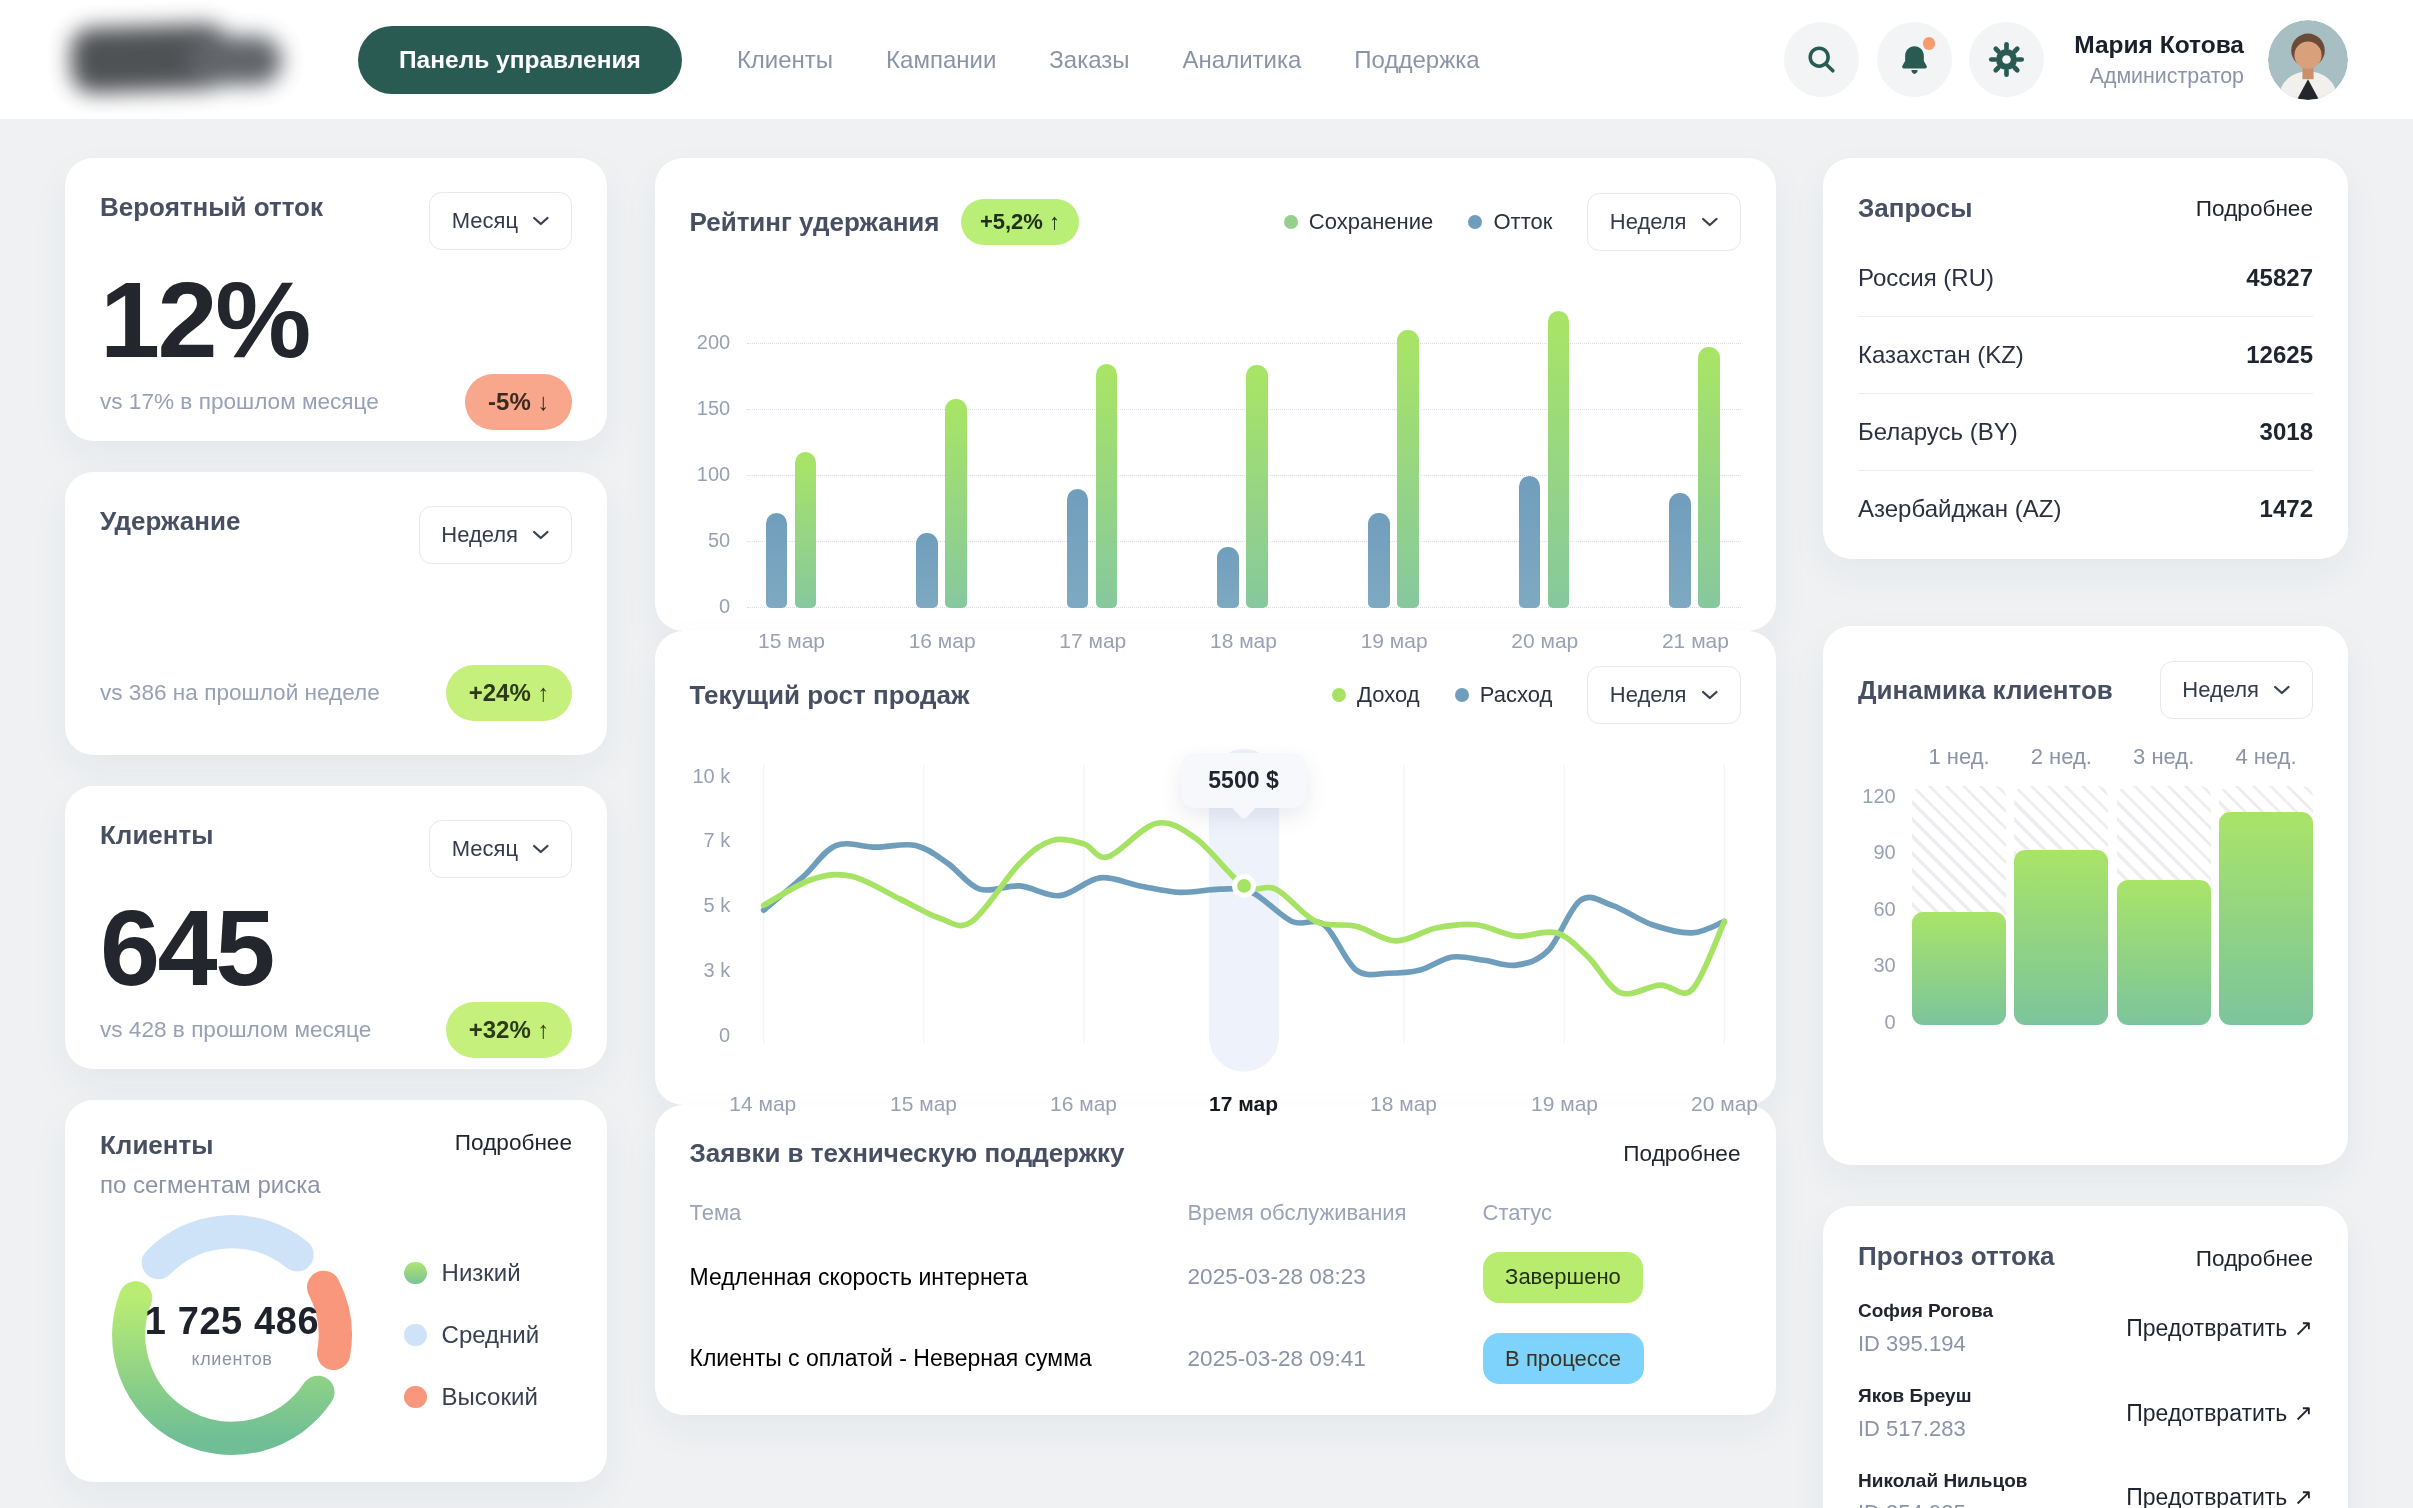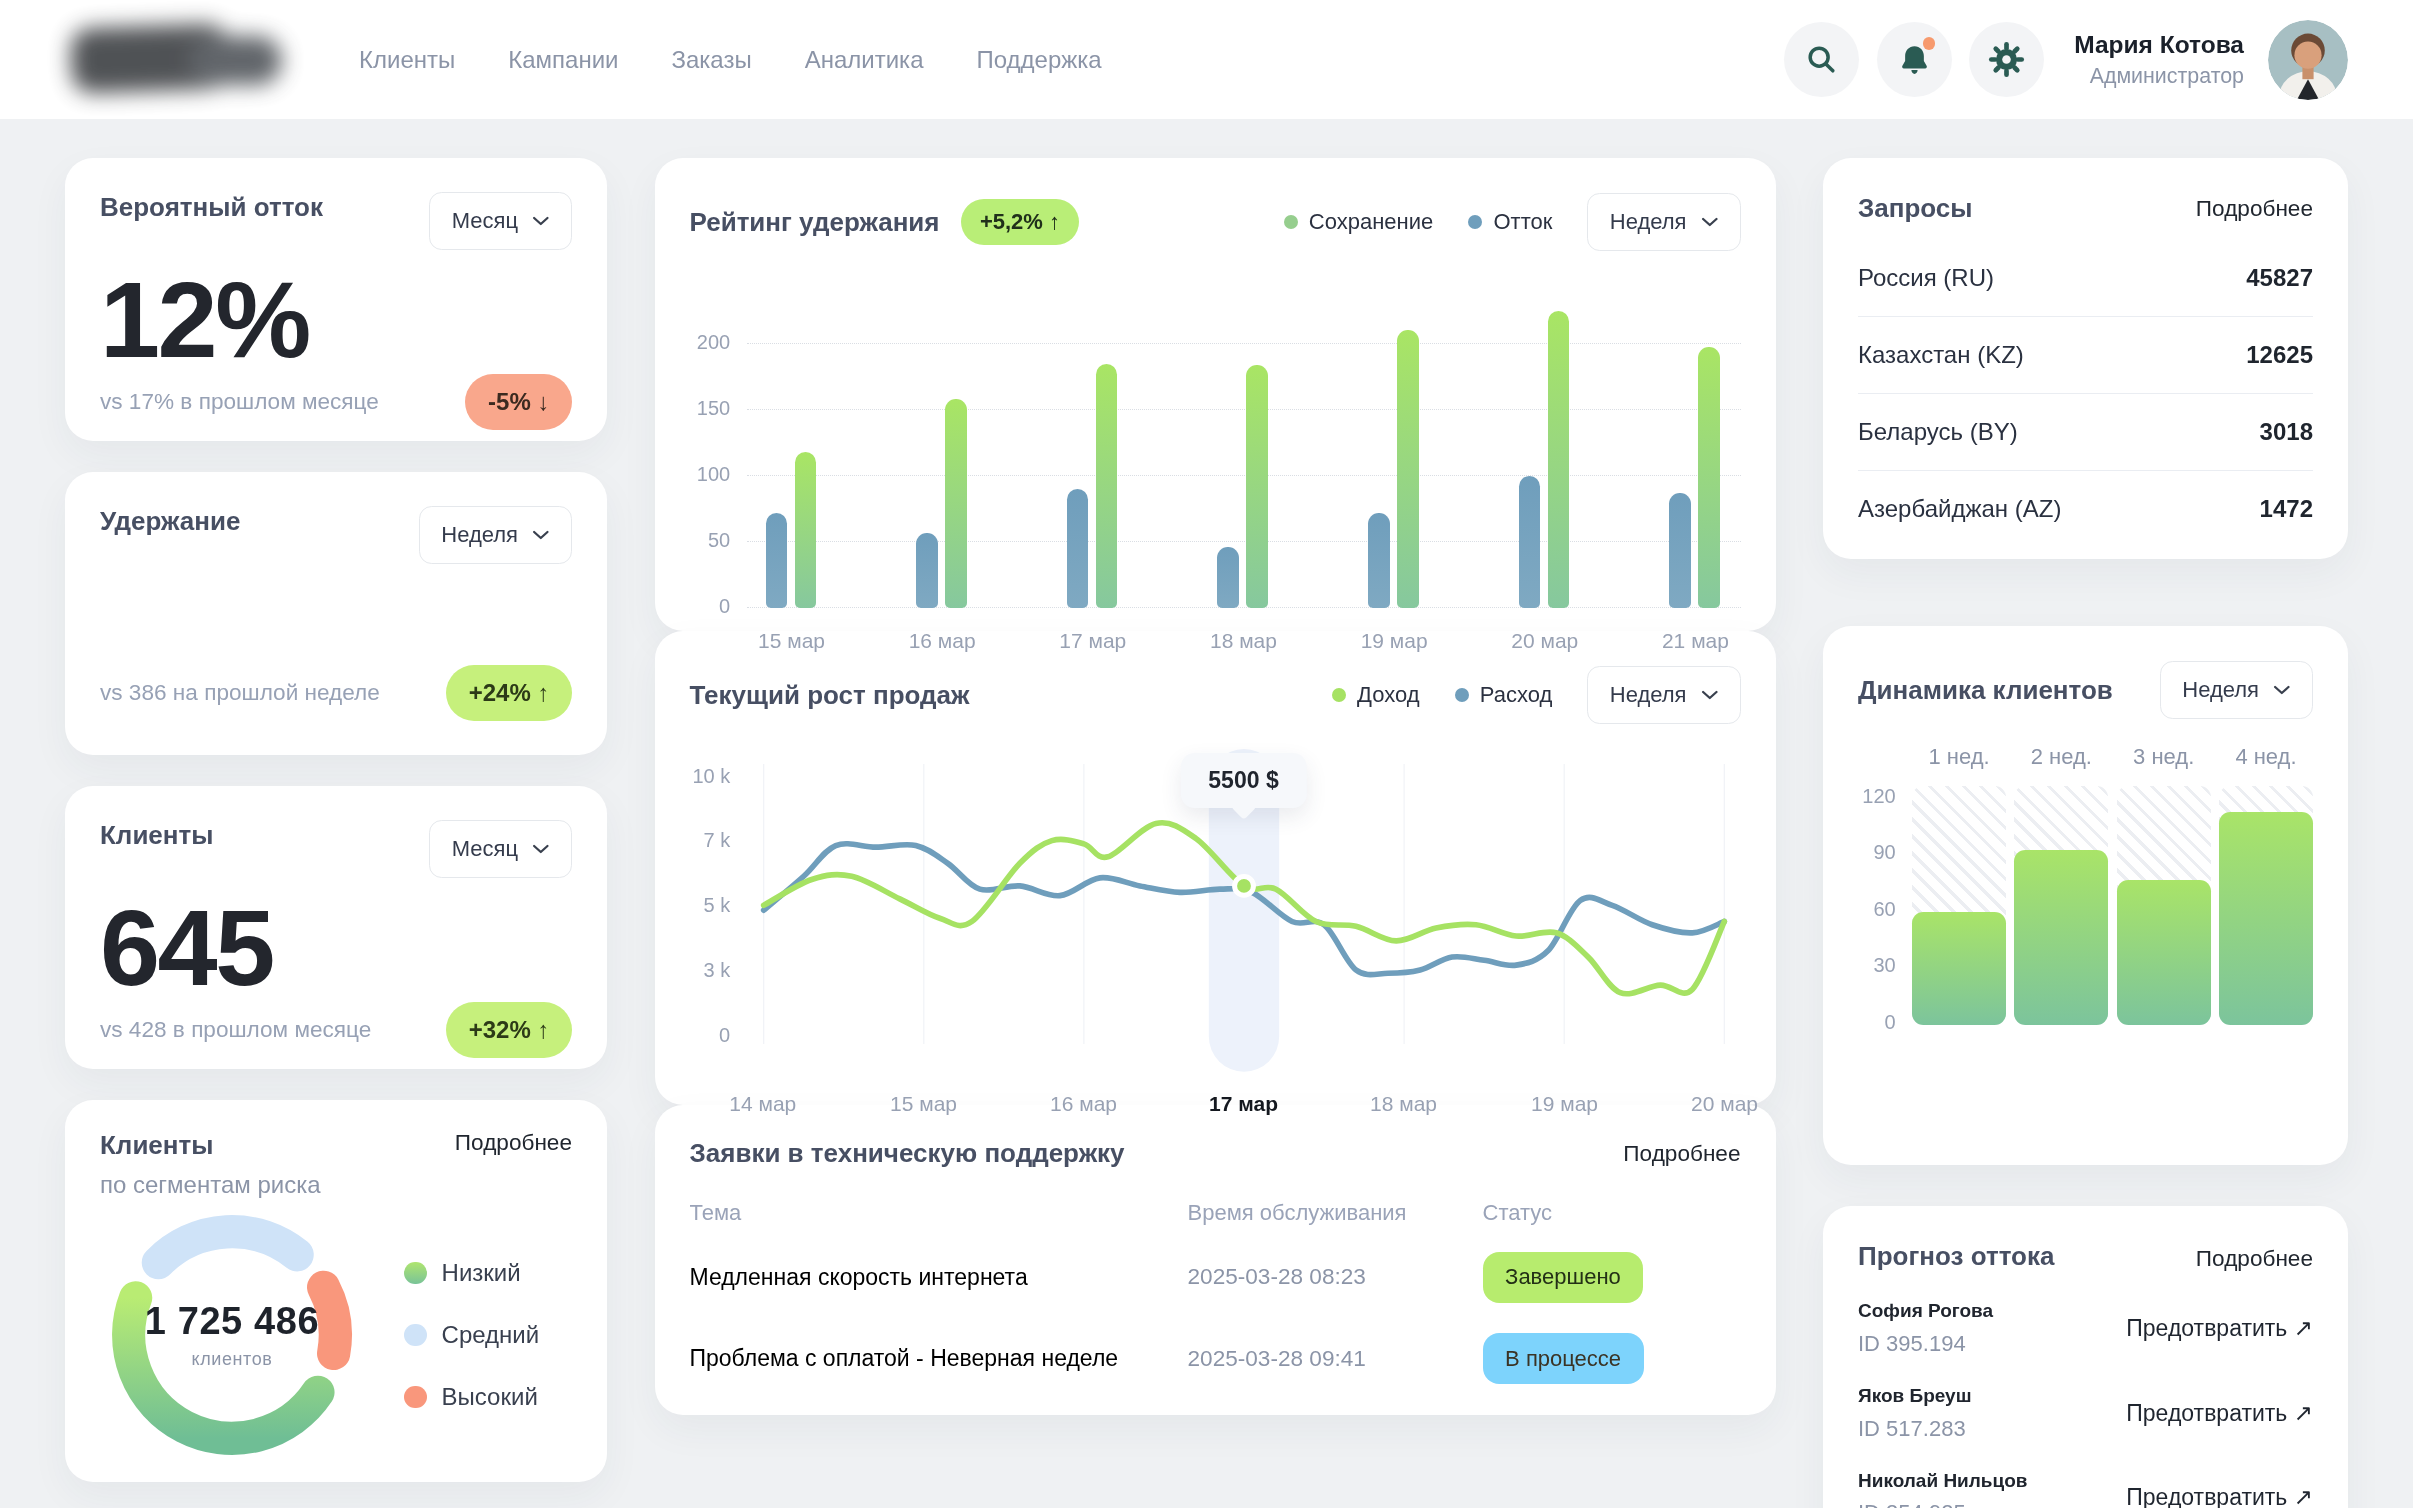--- a/index.html
+++ b/index.html
@@ -158,20 +158,21 @@
   .churn-action { font-size:23px; font-weight:500; color:#1F252F; cursor:pointer; white-space:nowrap; }
 </style>
 </head>
 <body>
 
 <header class="topbar">
   <div class="logo">
       <div class="b1"></div>
       <div class="b2"></div>
     </div>
+  <button class="tab-active">Панель управления</button>
   <nav class="main-nav">
       <span class="nav-item">Клиенты</span>
       <span class="nav-item">Кампании</span>
       <span class="nav-item">Заказы</span>
       <span class="nav-item">Аналитика</span>
       <span class="nav-item">Поддержка</span>
     </nav>
   <div class="topbar-right">
     <button class="icon-btn">
       <svg viewBox="0 0 100 100" fill="none" stroke="#2A5B53" stroke-width="9" stroke-linecap="round">
@@ -468,21 +469,21 @@
         <span>Время обслуживания</span>
         <span>Статус</span>
       </div>
       <div>
           <div class="sup-row">
             <div class="sup-topic">Медленная скорость интернета</div>
             <div class="sup-time">2025-03-28 08:23</div>
             <div><span class="status-badge done">Завершено</span></div>
           </div>
           <div class="sup-row">
-            <div class="sup-topic">Проблема с оплатой - Неверная неделе</div>
+            <div class="sup-topic">Клиенты с оплатой - Неверная сумма</div>
             <div class="sup-time">2025-03-28 09:41</div>
             <div><span class="status-badge progress">В процессе</span></div>
           </div>
         </div>
     </section>
   </div>
 
   <div class="col-right">
 
     <section class="card requests">

